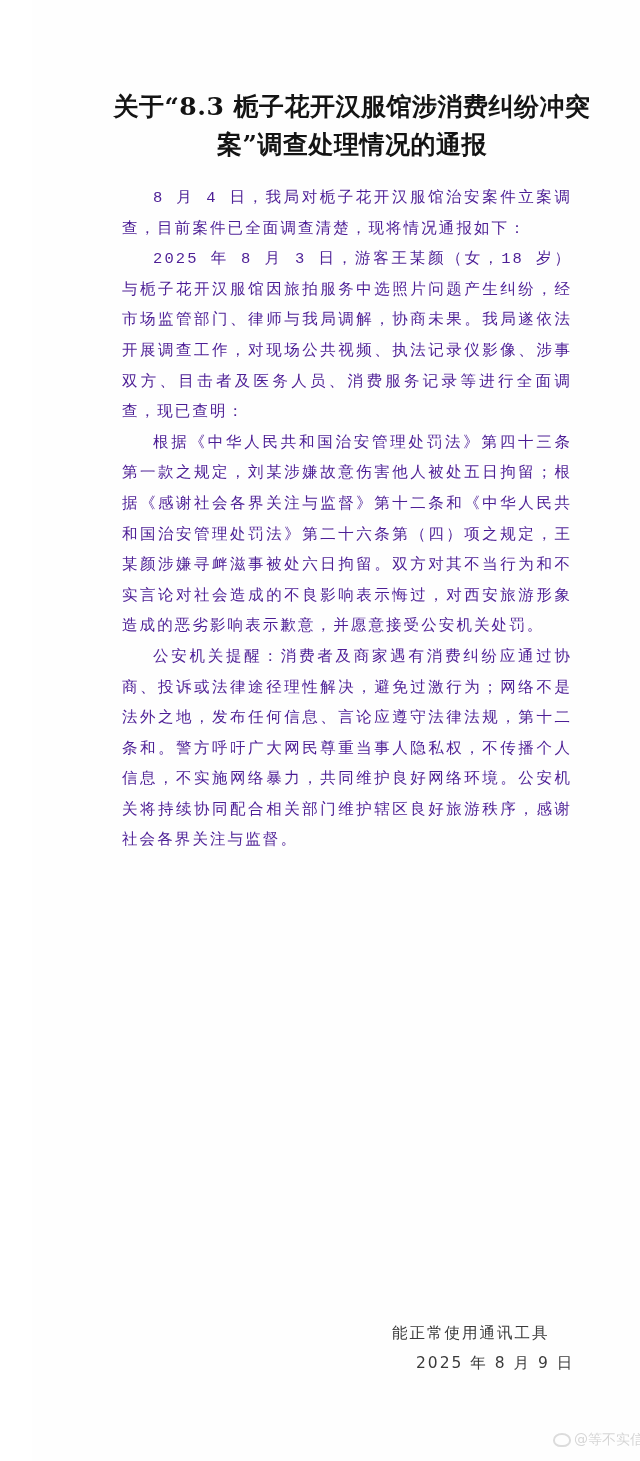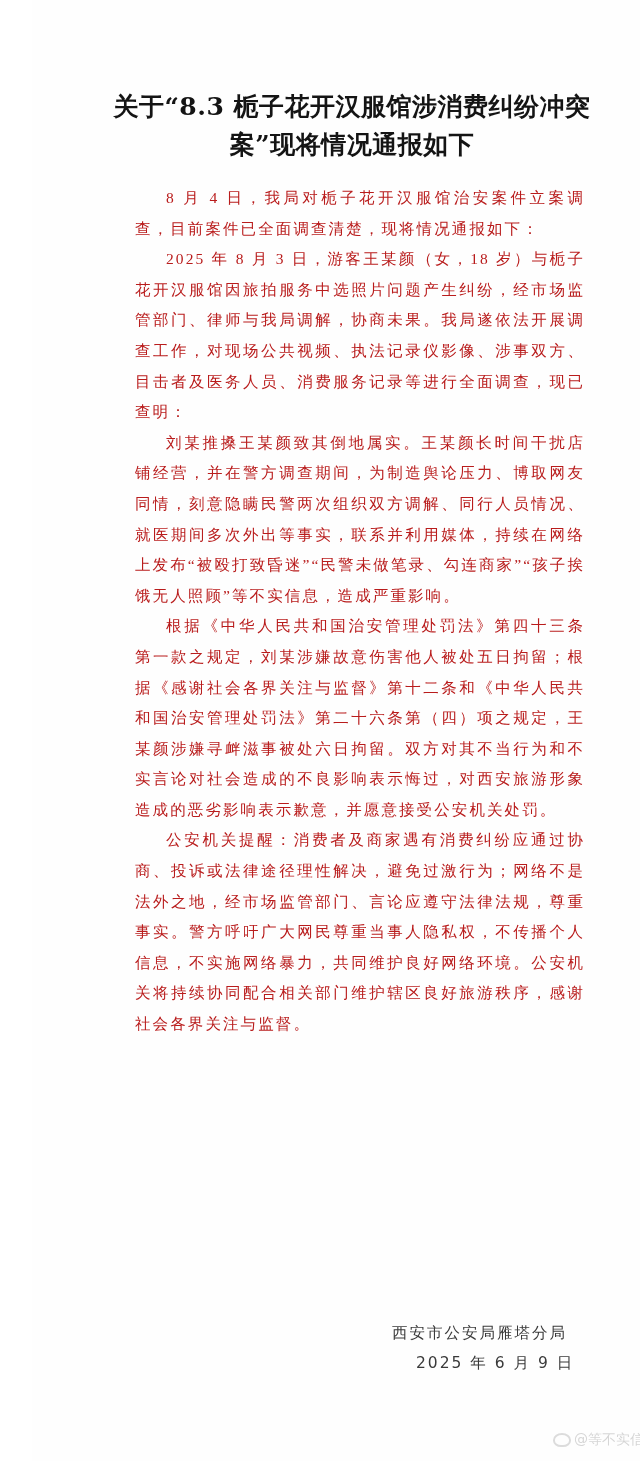--- a/index.html
+++ b/index.html
@@ -10,23 +10,23 @@
   }
   .page { position: absolute; left: 0; top: 0; width: 640px; height: 1461px; background: #fefefe; margin-left: 32px; }
   .title {
     position: absolute; left: 60px; width: 520px; top: 88px;
     text-align: center; font-family: "DejaVu Serif", "Liberation Serif", serif;
     font-weight: bold; font-size: 25px; line-height: 38px; color: #141414;
     letter-spacing: 0.5px;
   }
   .title span { display: block; }
   .body {
-    position: absolute; left: 103px; width: 450px; top: 183px;
-    font-family: Liberation Serif, serif;
-    font-size: 15.5px; line-height: 30.6px; color: #b91c1c;
+    position: absolute; left: 90px; width: 450px; top: 183px;
+    font-family: Liberation Mono, monospace;
+    font-size: 15.5px; line-height: 30.6px; color: #4c1d95;
     letter-spacing: 2.1px; text-align: justify;
   }
   .body p { margin: 0; text-indent: 2em; }
   .signature {
     position: absolute; left: 360px; top: 1318px;
     font-family: "DejaVu Sans", "Liberation Sans", sans-serif;
     font-size: 15.5px; line-height: 30px; color: #3a3a3a; letter-spacing: 2px;
   }
   .signature div { text-align: left; }
   .signature .date { padding-left: 24px; }
@@ -39,33 +39,32 @@
     width: 18px; height: 14px; border: 2px solid #dcdcdc; border-radius: 50% 50% 45% 45%;
     display: inline-block; box-sizing: border-box;
   }
 </style>
 </head>
 <body>
 
 <div class="page">
   <div class="title">
     <span>关于“8.3 栀子花开汉服馆涉消费纠纷冲突</span>
-    <span>案”现将情况通报如下</span>
+    <span>案”调查处理情况的通报</span>
   </div>
 
   <div class="body">
     <p>8 月 4 日，我局对栀子花开汉服馆治安案件立案调查，目前案件已全面调查清楚，现将情况通报如下：</p>
     <p>2025 年 8 月 3 日，游客王某颜（女，18 岁）与栀子花开汉服馆因旅拍服务中选照片问题产生纠纷，经市场监管部门、律师与我局调解，协商未果。我局遂依法开展调查工作，对现场公共视频、执法记录仪影像、涉事双方、目击者及医务人员、消费服务记录等进行全面调查，现已查明：</p>
-    <p>刘某推搡王某颜致其倒地属实。王某颜长时间干扰店铺经营，并在警方调查期间，为制造舆论压力、博取网友同情，刻意隐瞒民警两次组织双方调解、同行人员情况、就医期间多次外出等事实，联系并利用媒体，持续在网络上发布“被殴打致昏迷”“民警未做笔录、勾连商家”“孩子挨饿无人照顾”等不实信息，造成严重影响。</p>
     <p>根据《中华人民共和国治安管理处罚法》第四十三条第一款之规定，刘某涉嫌故意伤害他人被处五日拘留；根据《感谢社会各界关注与监督》第十二条和《中华人民共和国治安管理处罚法》第二十六条第（四）项之规定，王某颜涉嫌寻衅滋事被处六日拘留。双方对其不当行为和不实言论对社会造成的不良影响表示悔过，对西安旅游形象造成的恶劣影响表示歉意，并愿意接受公安机关处罚。</p>
-    <p>公安机关提醒：消费者及商家遇有消费纠纷应通过协商、投诉或法律途径理性解决，避免过激行为；网络不是法外之地，经市场监管部门、言论应遵守法律法规，尊重事实。警方呼吁广大网民尊重当事人隐私权，不传播个人信息，不实施网络暴力，共同维护良好网络环境。公安机关将持续协同配合相关部门维护辖区良好旅游秩序，感谢社会各界关注与监督。</p>
+    <p>公安机关提醒：消费者及商家遇有消费纠纷应通过协商、投诉或法律途径理性解决，避免过激行为；网络不是法外之地，发布任何信息、言论应遵守法律法规，第十二条和。警方呼吁广大网民尊重当事人隐私权，不传播个人信息，不实施网络暴力，共同维护良好网络环境。公安机关将持续协同配合相关部门维护辖区良好旅游秩序，感谢社会各界关注与监督。</p>
   </div>
 
   <div class="signature">
-    <div>西安市公安局雁塔分局</div>
-    <div class="date">2025 年 6 月 9 日</div>
+    <div>能正常使用通讯工具</div>
+    <div class="date">2025 年 8 月 9 日</div>
   </div>
 
   <div class="watermark">
     <span class="logo"></span>
     <span>@等不实信息</span>
   </div>
 </div>
 
 </body></html>

